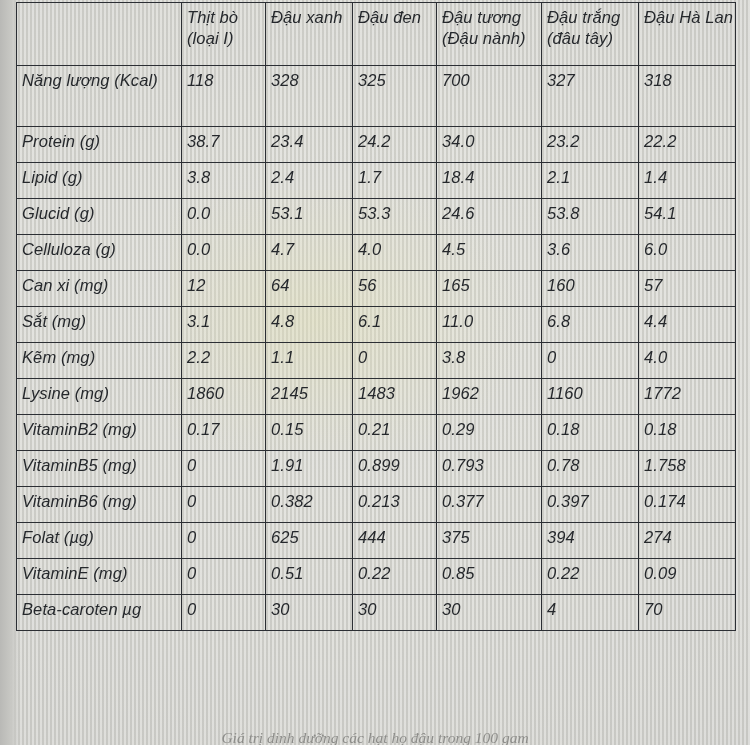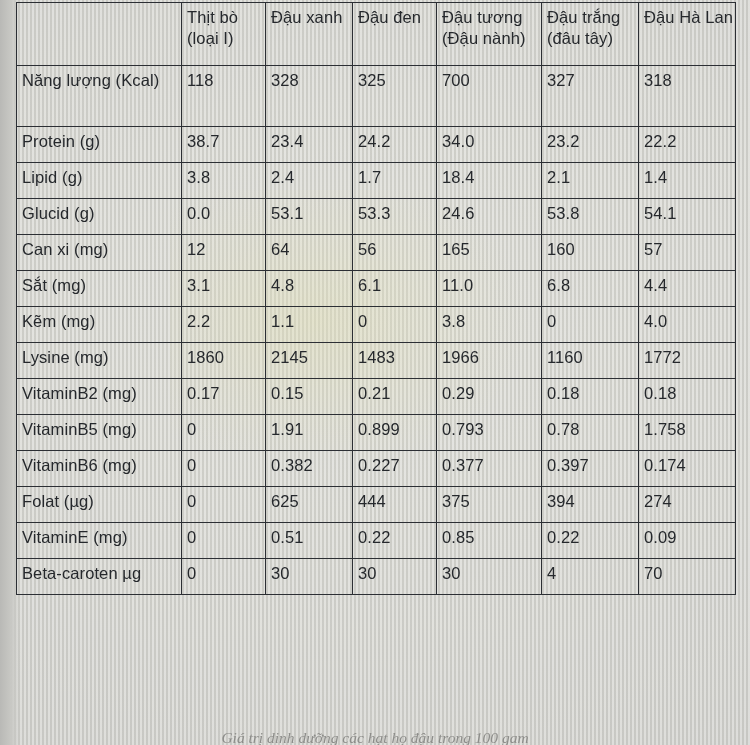--- a/index.html
+++ b/index.html
@@ -53,20 +53,21 @@
   #table-wrap {
     position: absolute;
     left: 16px;
     top: 2px;
     width: 719px;
   }
   table.nutrition {
     border-collapse: collapse;
     width: 719px;
     table-layout: fixed;
+    font-style: italic;
   }
   table.nutrition td, table.nutrition th {
     border: 1.6px solid #2c2f34;
     padding: 4px 0 4px 5px;
     font-size: 16.5px;
     line-height: 1.26;
     color: #25282c;
     font-weight: normal;
     text-align: left;
     vertical-align: top;
@@ -159,20 +160,29 @@
         <tr class="norm">
           <td>Glucid (g)</td>
           <td>0.0</td>
           <td>53.1</td>
           <td>53.3</td>
           <td>24.6</td>
           <td>53.8</td>
           <td>54.1</td>
         </tr>
         <tr class="norm">
+          <td>Celluloza (g)</td>
+          <td>0.0</td>
+          <td>4.7</td>
+          <td>4.0</td>
+          <td>4.5</td>
+          <td>3.6</td>
+          <td>6.0</td>
+        </tr>
+        <tr class="norm">
           <td>Can xi (mg)</td>
           <td>12</td>
           <td>64</td>
           <td>56</td>
           <td>165</td>
           <td>160</td>
           <td>57</td>
         </tr>
         <tr class="norm">
           <td>Sắt (mg)</td>
@@ -190,21 +200,21 @@
           <td>0</td>
           <td>3.8</td>
           <td>0</td>
           <td>4.0</td>
         </tr>
         <tr class="norm">
           <td>Lysine (mg)</td>
           <td>1860</td>
           <td>2145</td>
           <td>1483</td>
-          <td>1966</td>
+          <td>1962</td>
           <td>1160</td>
           <td>1772</td>
         </tr>
         <tr class="norm">
           <td>VitaminB2 (mg)</td>
           <td>0.17</td>
           <td>0.15</td>
           <td>0.21</td>
           <td>0.29</td>
           <td>0.18</td>
@@ -216,21 +226,21 @@
           <td>1.91</td>
           <td>0.899</td>
           <td>0.793</td>
           <td>0.78</td>
           <td>1.758</td>
         </tr>
         <tr class="norm">
           <td>VitaminB6  (mg)</td>
           <td>0</td>
           <td>0.382</td>
-          <td>0.227</td>
+          <td>0.213</td>
           <td>0.377</td>
           <td>0.397</td>
           <td>0.174</td>
         </tr>
         <tr class="norm">
           <td>Folat (µg)</td>
           <td>0</td>
           <td>625</td>
           <td>444</td>
           <td>375</td>

